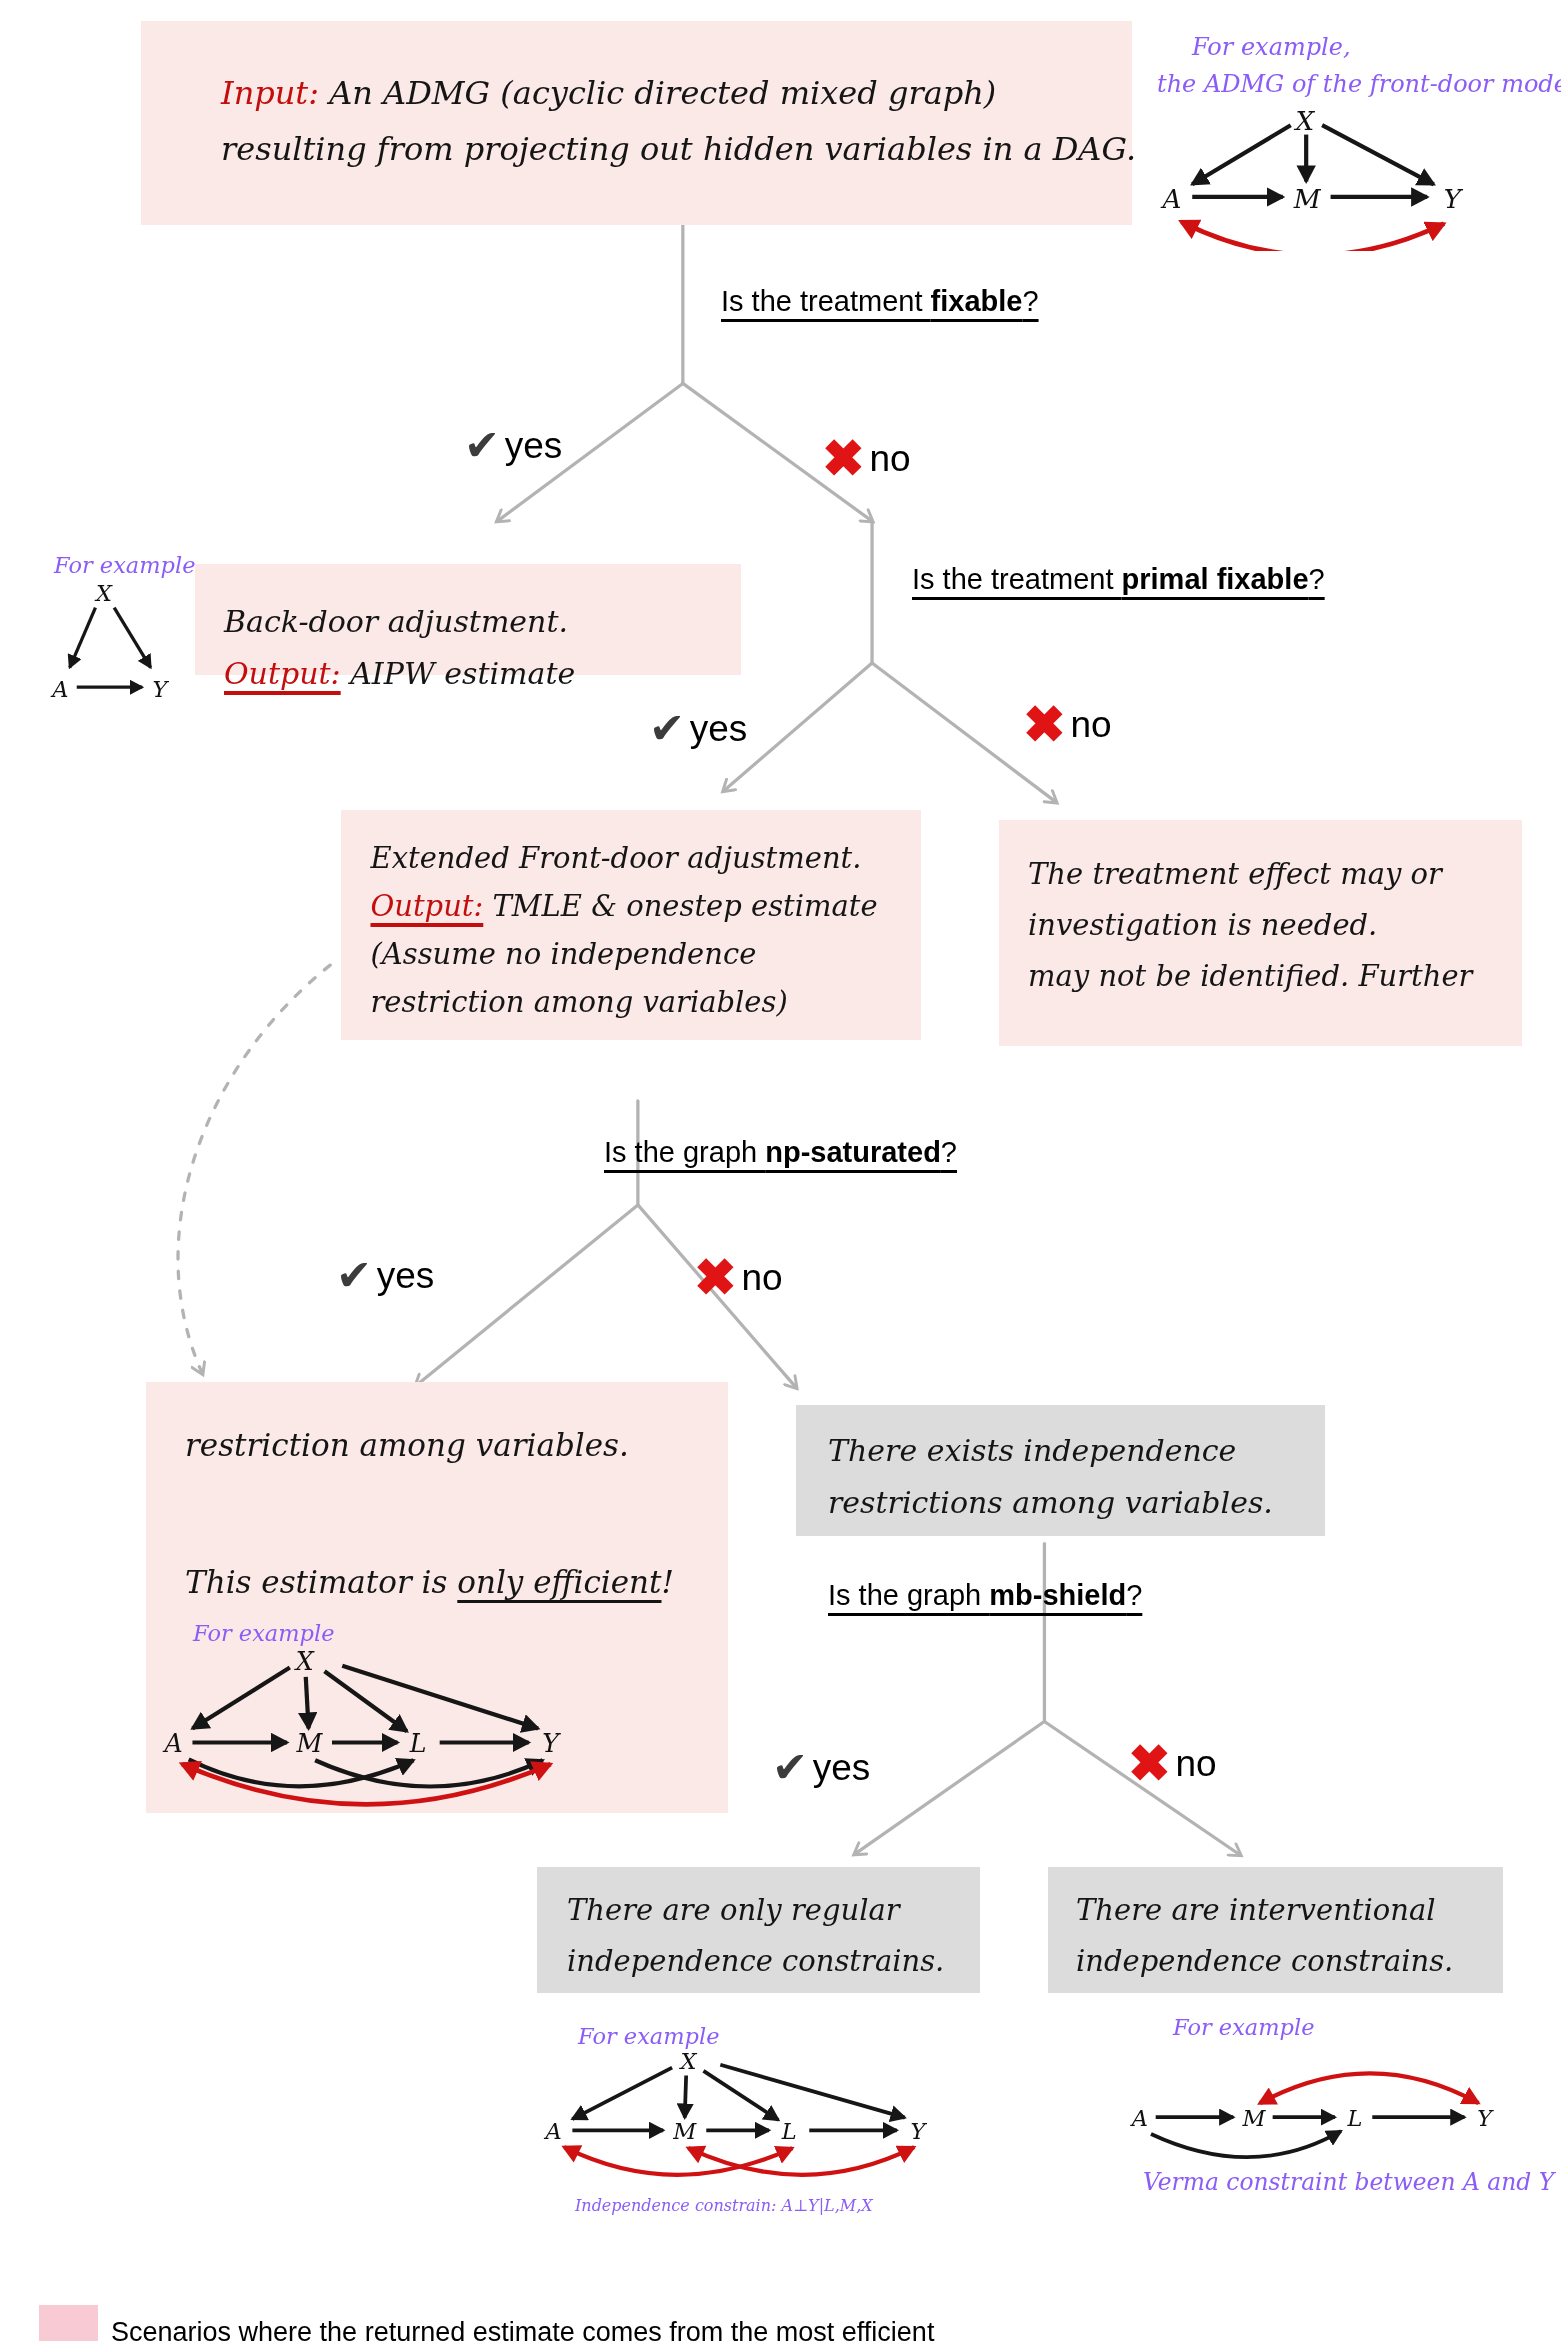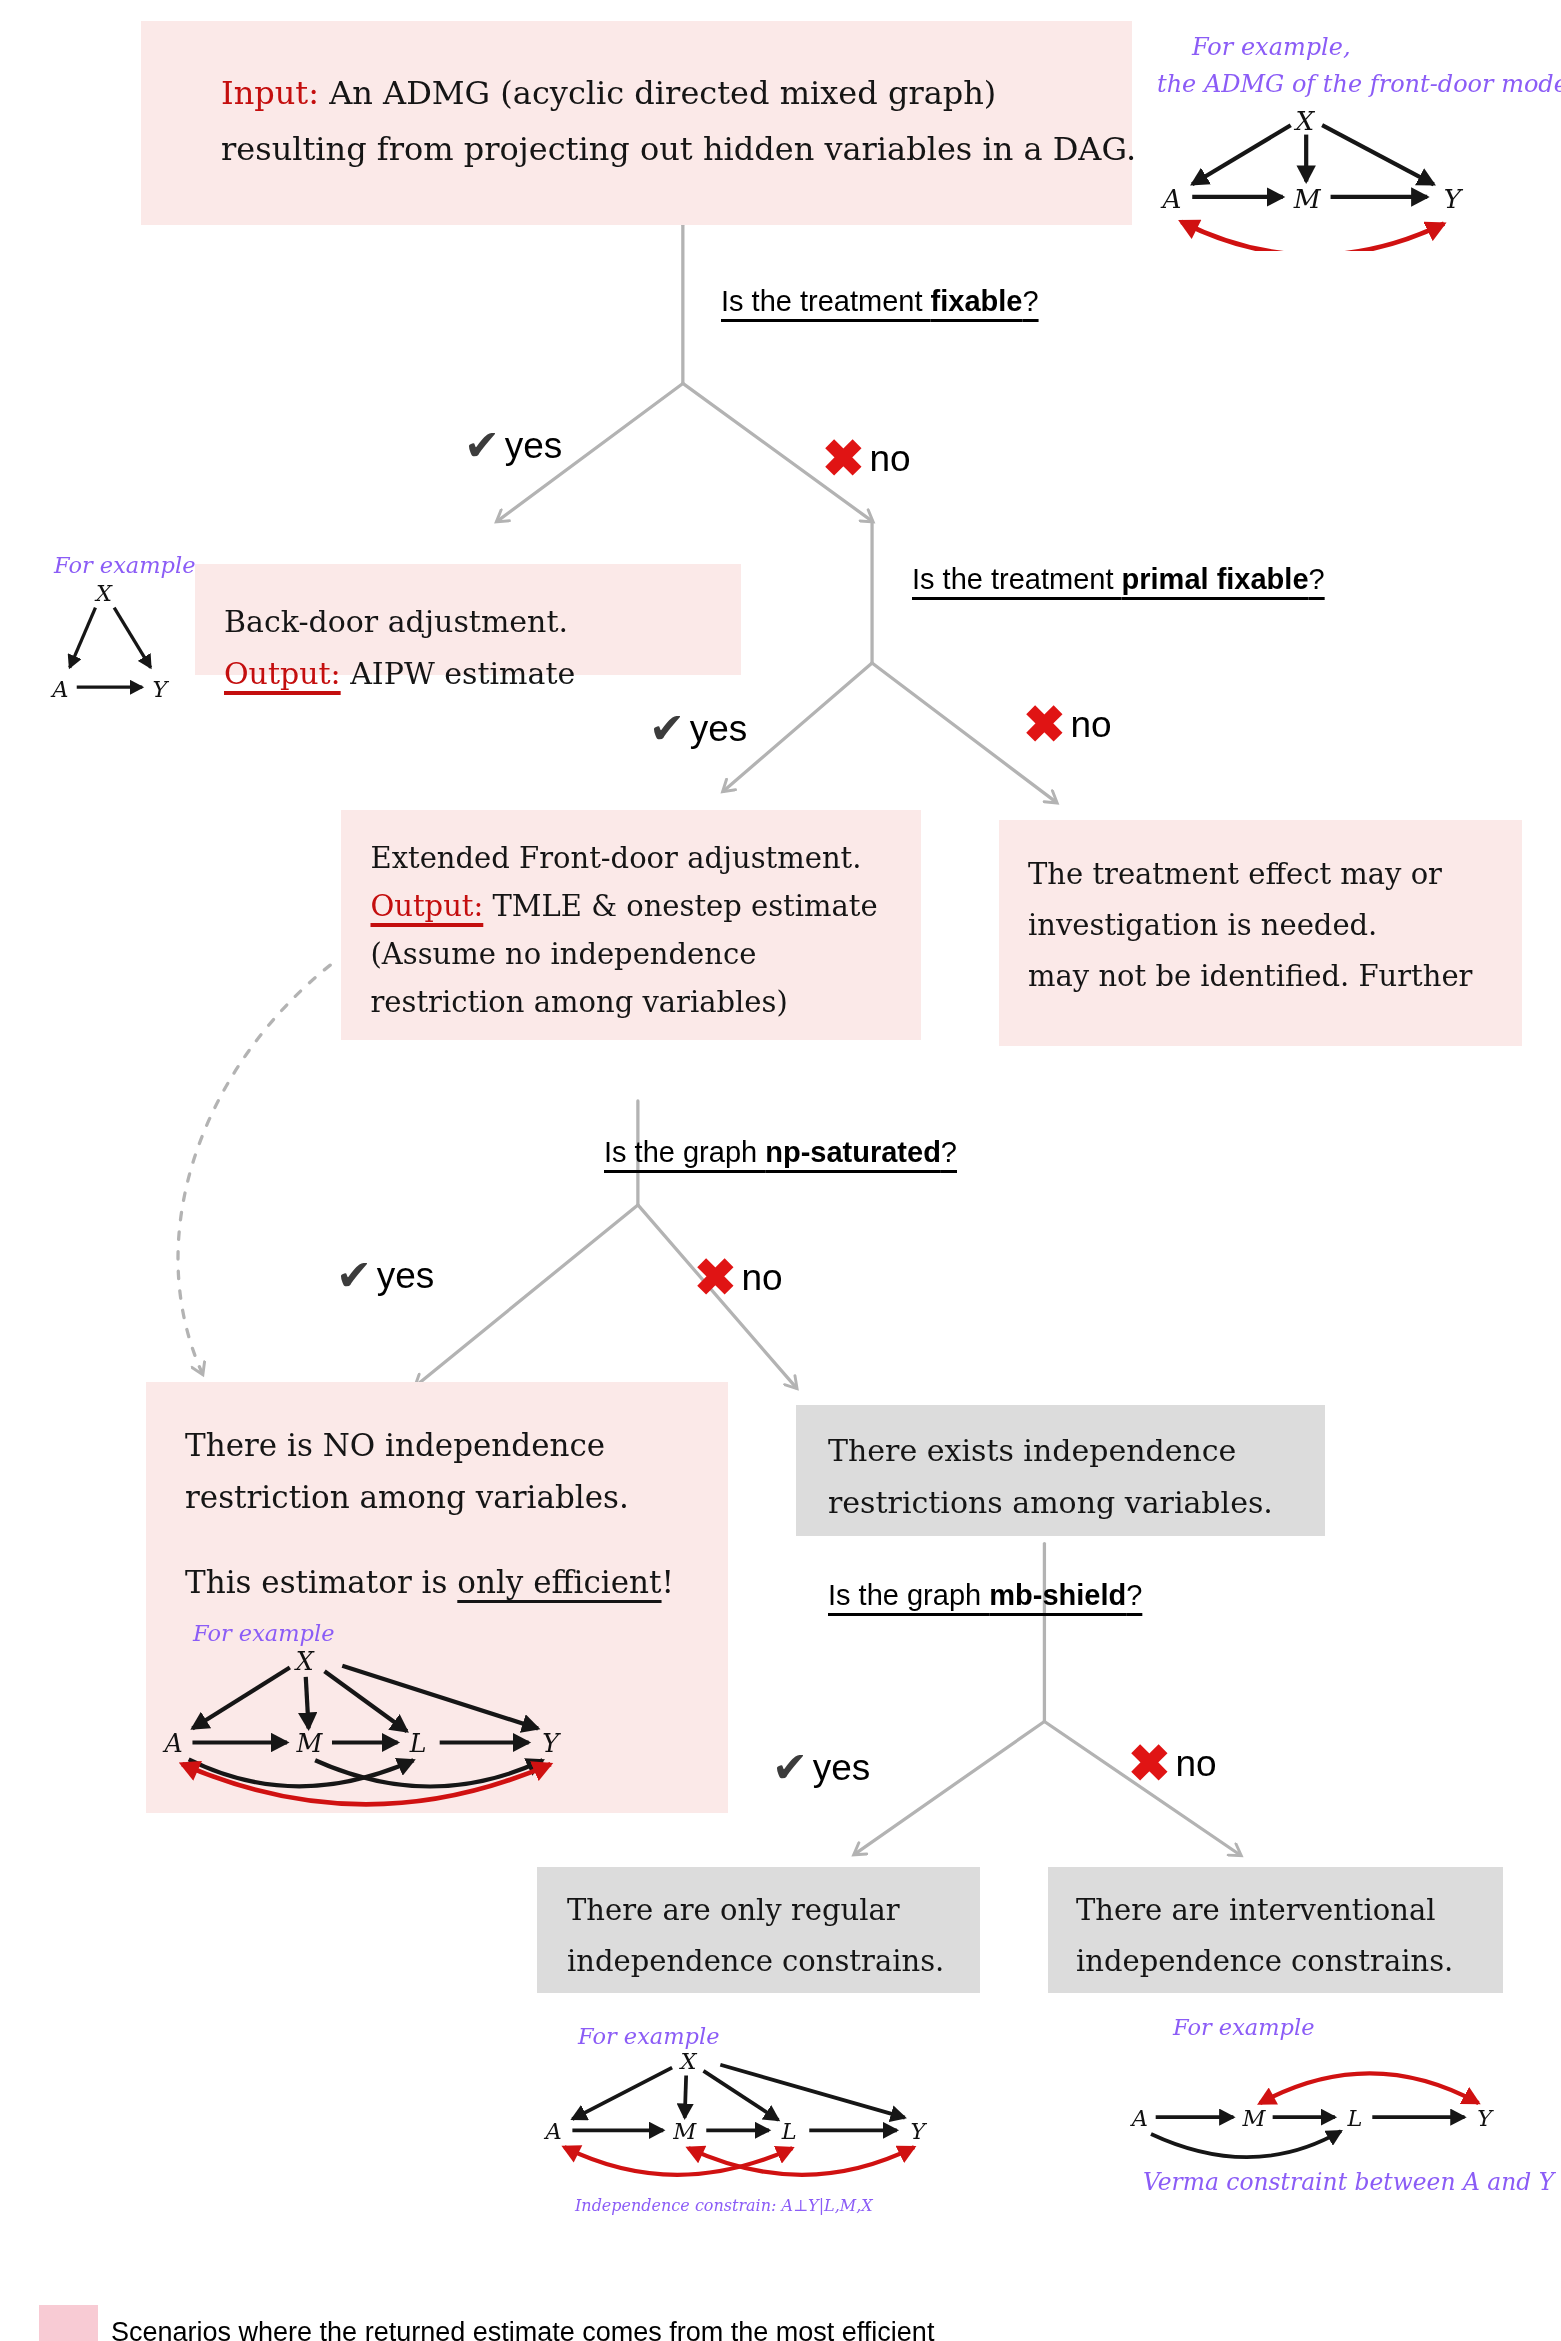--- a/index.html
+++ b/index.html
@@ -1,21 +1,21 @@
 <!DOCTYPE html>
 <html style="font-size:7.5px"><head>
 <meta charset="utf-8">
 <style>
   html,body{margin:0;padding:0}
   body{width:1561px;height:3103px;position:relative;background:#ffffff;
        font-family:"Liberation Sans",sans-serif;overflow:hidden}
   .abs{position:absolute}
   .pinkbox{background:#fbe9e8}
   .graybox{background:#dcdcdc}
-  .hw{font-family:"DejaVu Serif",serif;color:#151515;white-space:nowrap}
+  .hw{font-family:"DejaVu Serif",serif;font-style:italic;color:#151515;white-space:nowrap}
   .red{color:#c40e0e}
   .redu{color:#c40e0e;text-decoration:underline;text-decoration-thickness:3.7px;text-underline-offset:6.6px;text-decoration-skip-ink:none}
   .q{font-family:"Liberation Sans",sans-serif;font-size:29px;color:#000;white-space:nowrap;
      text-decoration:underline;text-decoration-thickness:2.8px;text-underline-offset:7.5px;text-decoration-skip-ink:none}
   .q b{font-weight:bold}
   .branch{display:flex;align-items:center;gap:4.7px;white-space:nowrap}
   .check{font-size:43px;color:#3c3c3c;line-height:1}
   .cross{font-size:51px;color:#e01414;font-weight:bold;line-height:1}
   .ynlabel{font-size:37px;color:#000}
   .exlabel{font-family:"DejaVu Serif",serif;font-style:italic;color:#8b5cf6;white-space:nowrap}
@@ -153,21 +153,20 @@
   <span class="check">✔</span>
   <span class="ynlabel">yes</span>
 </div>
 <div class="abs branch" style="left:694px;top:1252px">
   <span class="cross">✖</span>
   <span class="ynlabel">no</span>
 </div>
 
 <div class="abs pinkbox" style="left:146px;top:1382px;width:582px;height:431px">
   <div class="hw" style="position:absolute;left:39px;top:37px;font-size:31px;line-height:52px">
-    <div>There is NO independence</div>
     <div>restriction among variables.</div>
   </div>
   <div class="hw" style="position:absolute;left:39px;top:182px;font-size:31px"><span>This estimator is </span><span style="text-decoration:underline;text-decoration-thickness:3.3px;text-underline-offset:6.6px;text-decoration-skip-ink:none">only efficient</span><span>!</span></div>
   <div class="exlabel" style="position:absolute;left:47px;top:238px;font-size:22.5px">For example</div>
   <svg style="position:absolute;left:9.4px;top:261px" width="501" height="169" viewBox="0 0 1070 360">
     <g stroke="#161616" stroke-width="9" fill="none">
       <path d="M288,52 L80,182" marker-end="url(#ab)"></path>
       <path d="M322,72 L328,182" marker-end="url(#ab)"></path>
       <path d="M362,60 L538,188" marker-end="url(#ab)"></path>
       <path d="M400,48 L818,182" marker-end="url(#ab)"></path>

